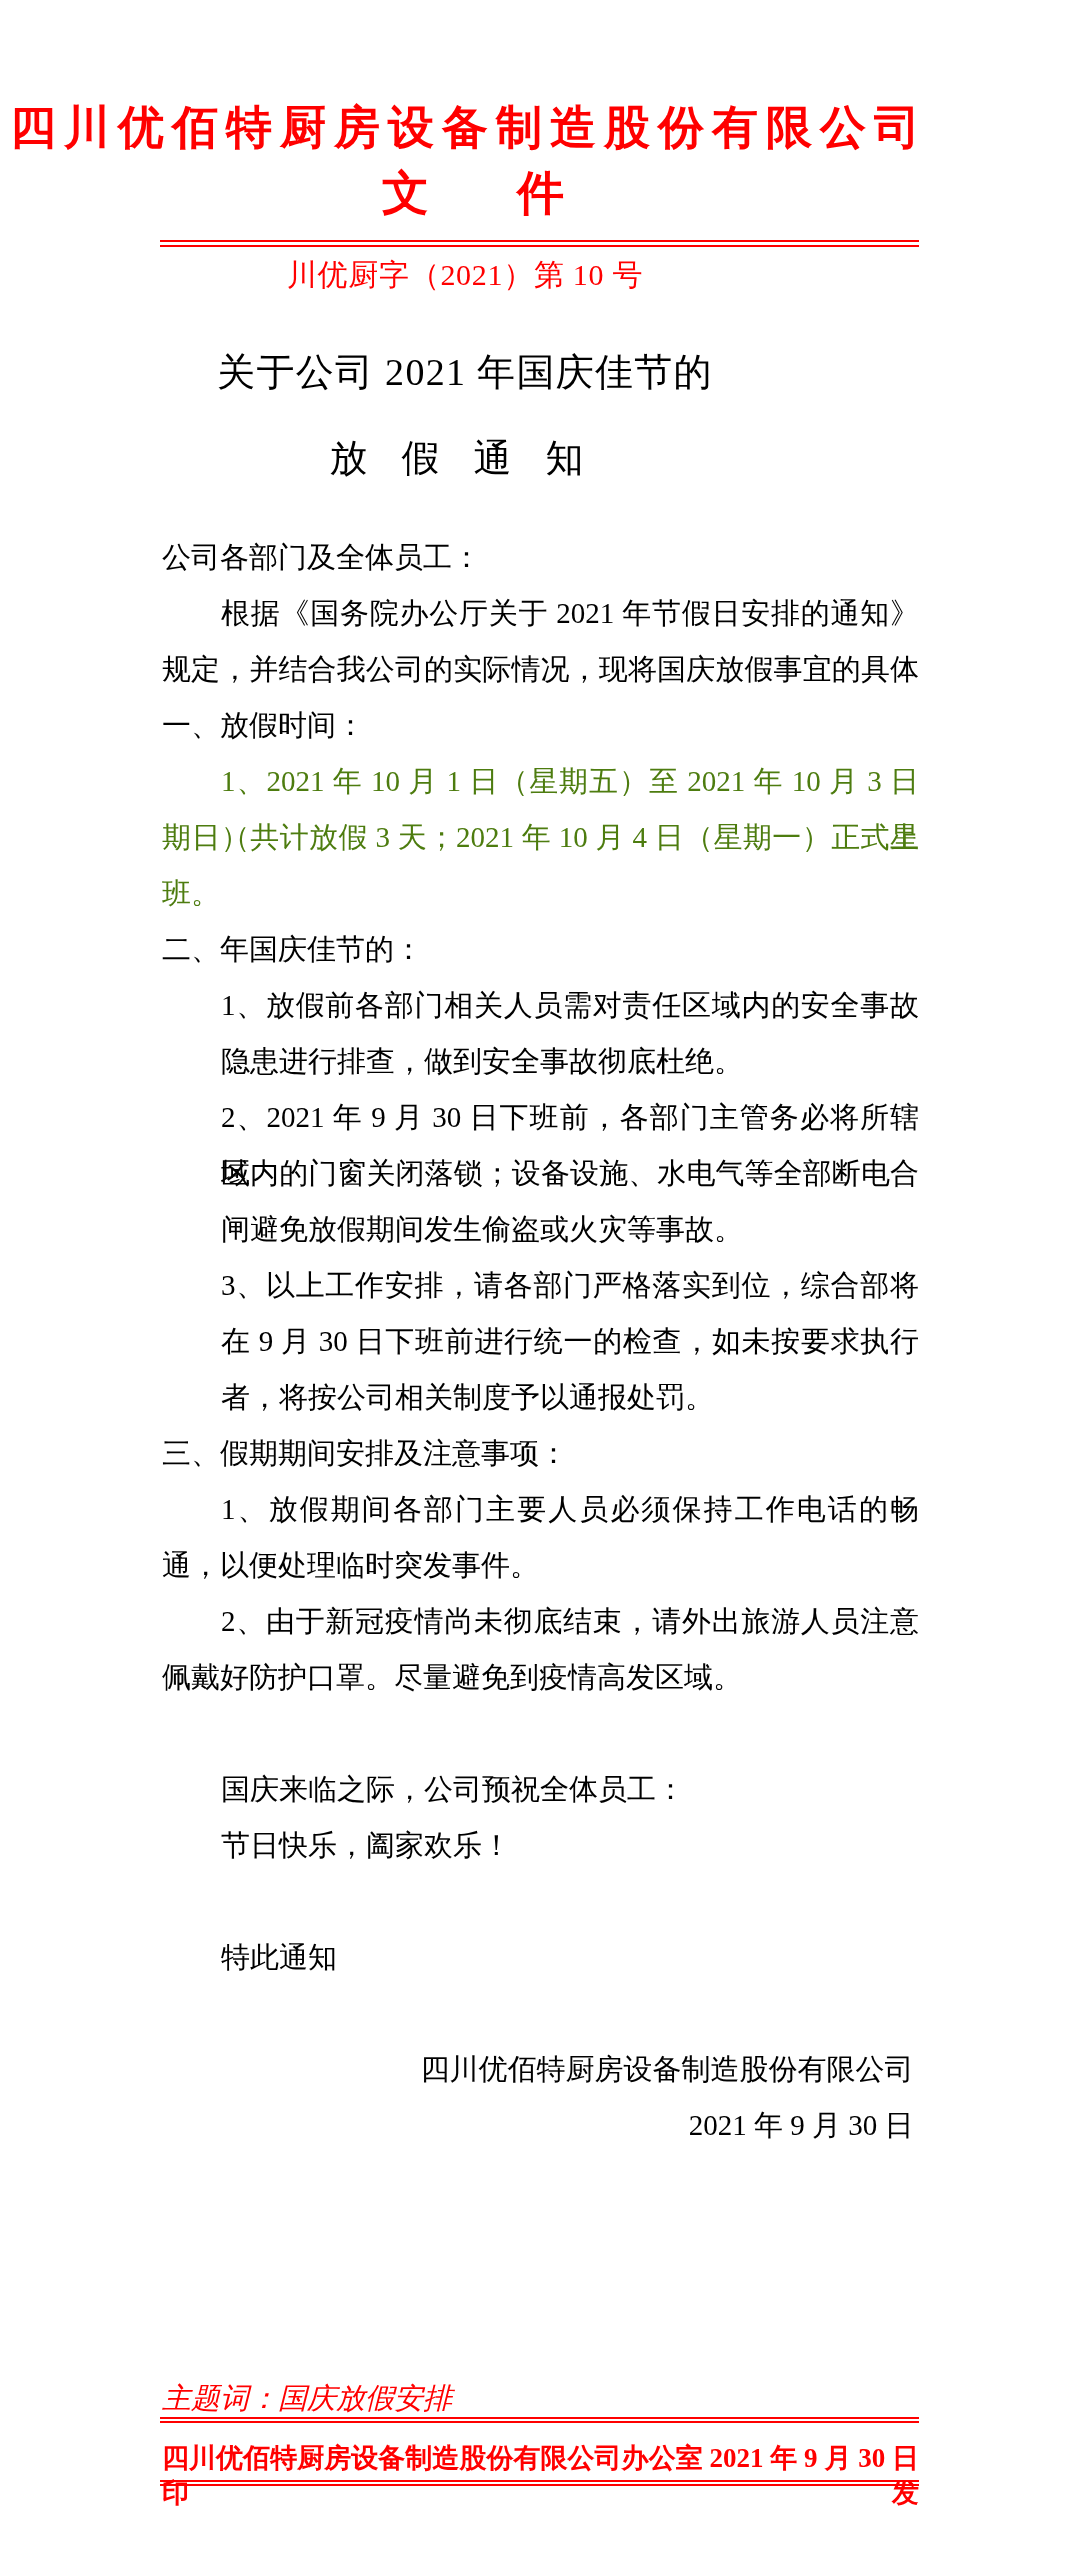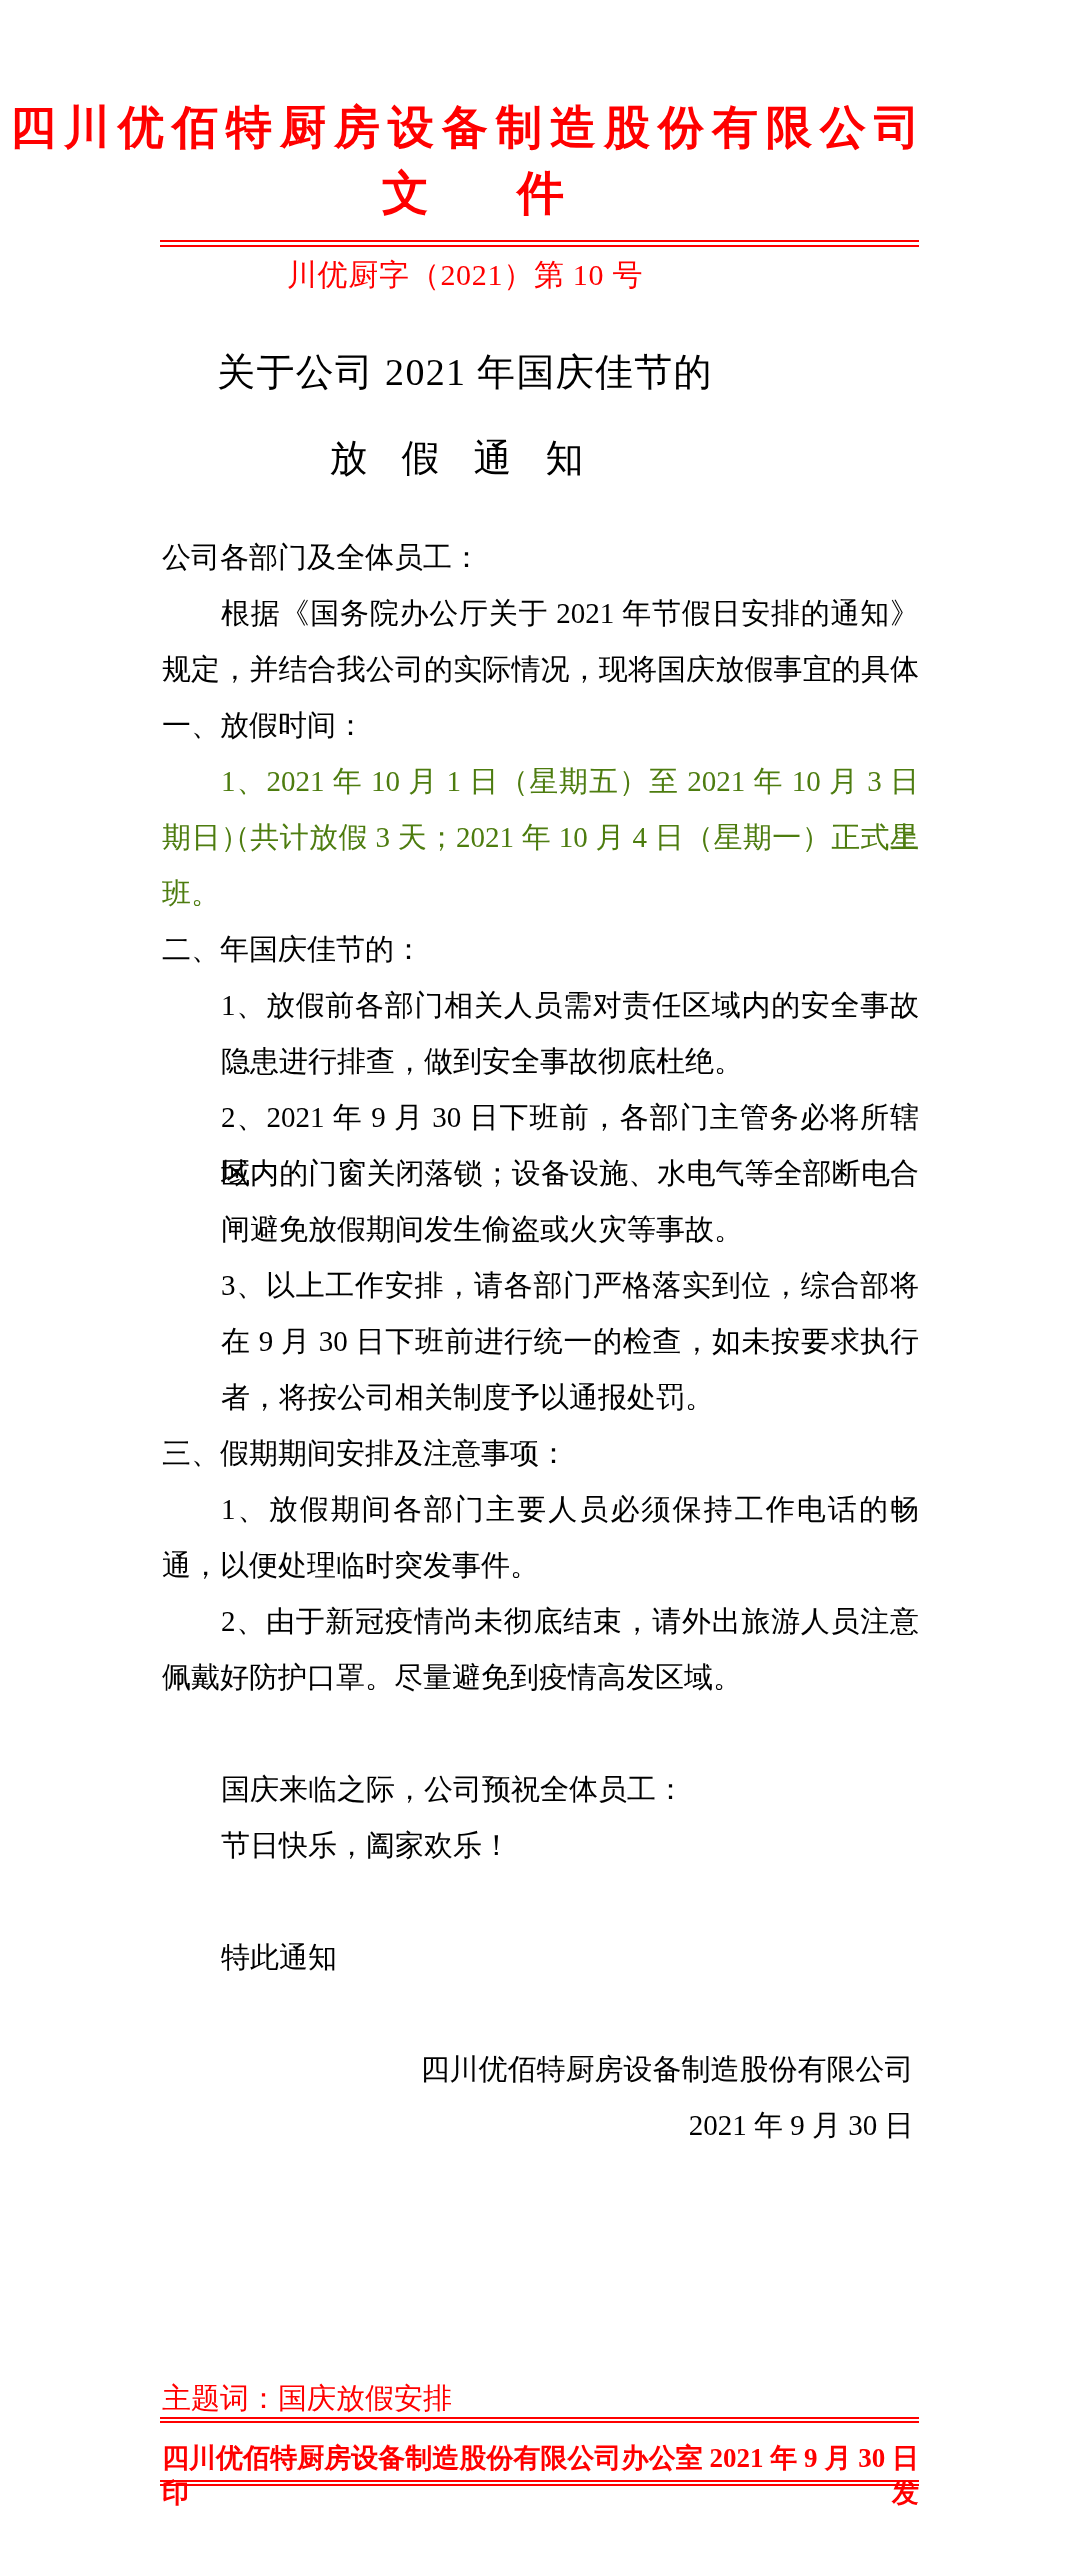--- a/index.html
+++ b/index.html
@@ -50,21 +50,21 @@
     height:56px;line-height:56px;font-size:29px;
     width:100%;box-sizing:border-box;
   }
   .ind{padding-left:59px;}
   .j{text-align:justify;text-align-last:justify;}
   .right{text-align:right;padding-right:5.4px;}
   .spacer{height:56px;}
   
   .footer-subject{
     position:absolute;top:2381px;left:162px;width:757px;
-    font-size:29px;line-height:34px;color:#ff0000;
+    font-size:29px;line-height:34px;color:#ff0000;font-style:italic;
   }
   .rule-f1{
     position:absolute;top:2417px;left:160px;width:759px;height:2px;
     border-top:2.7px solid #ff0000;border-bottom:2px solid #ff0000;
   }
   .footer-imprint{
     position:absolute;top:2441px;left:162px;width:757px;
     font-size:27px;line-height:35px;color:#ff0000;
     text-align:justify;text-align-last:justify;font-weight:bold;
   }

